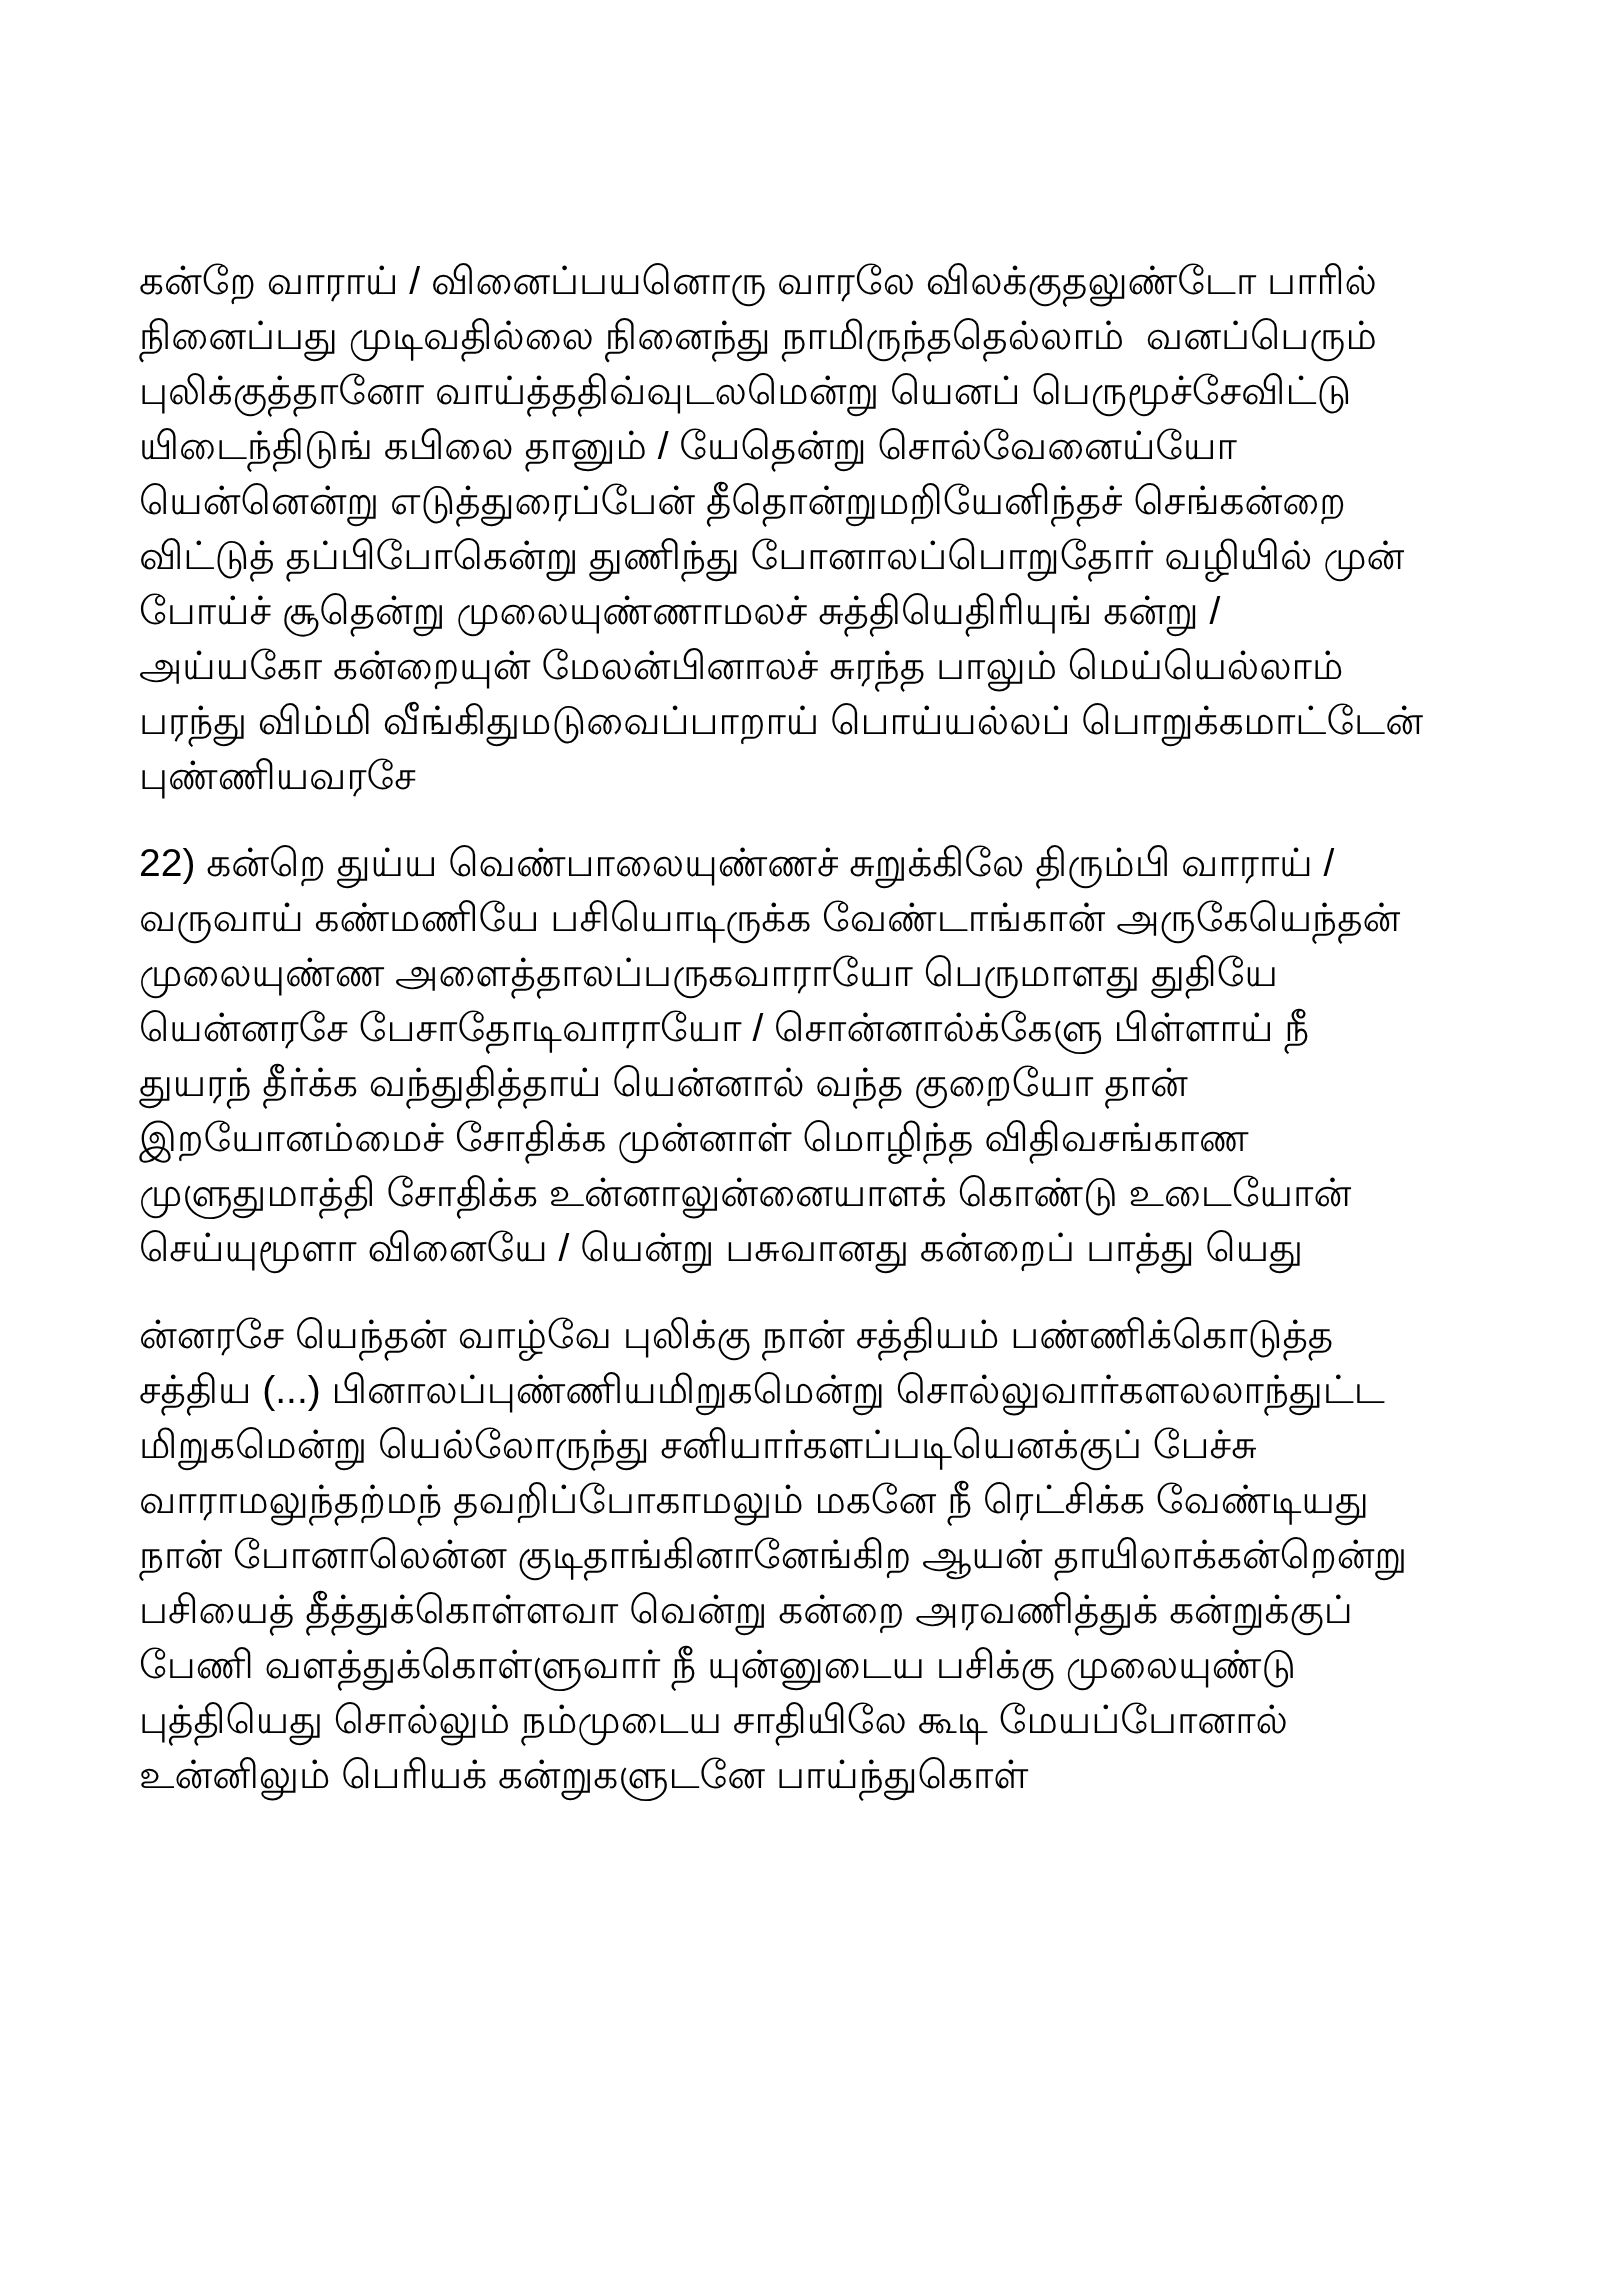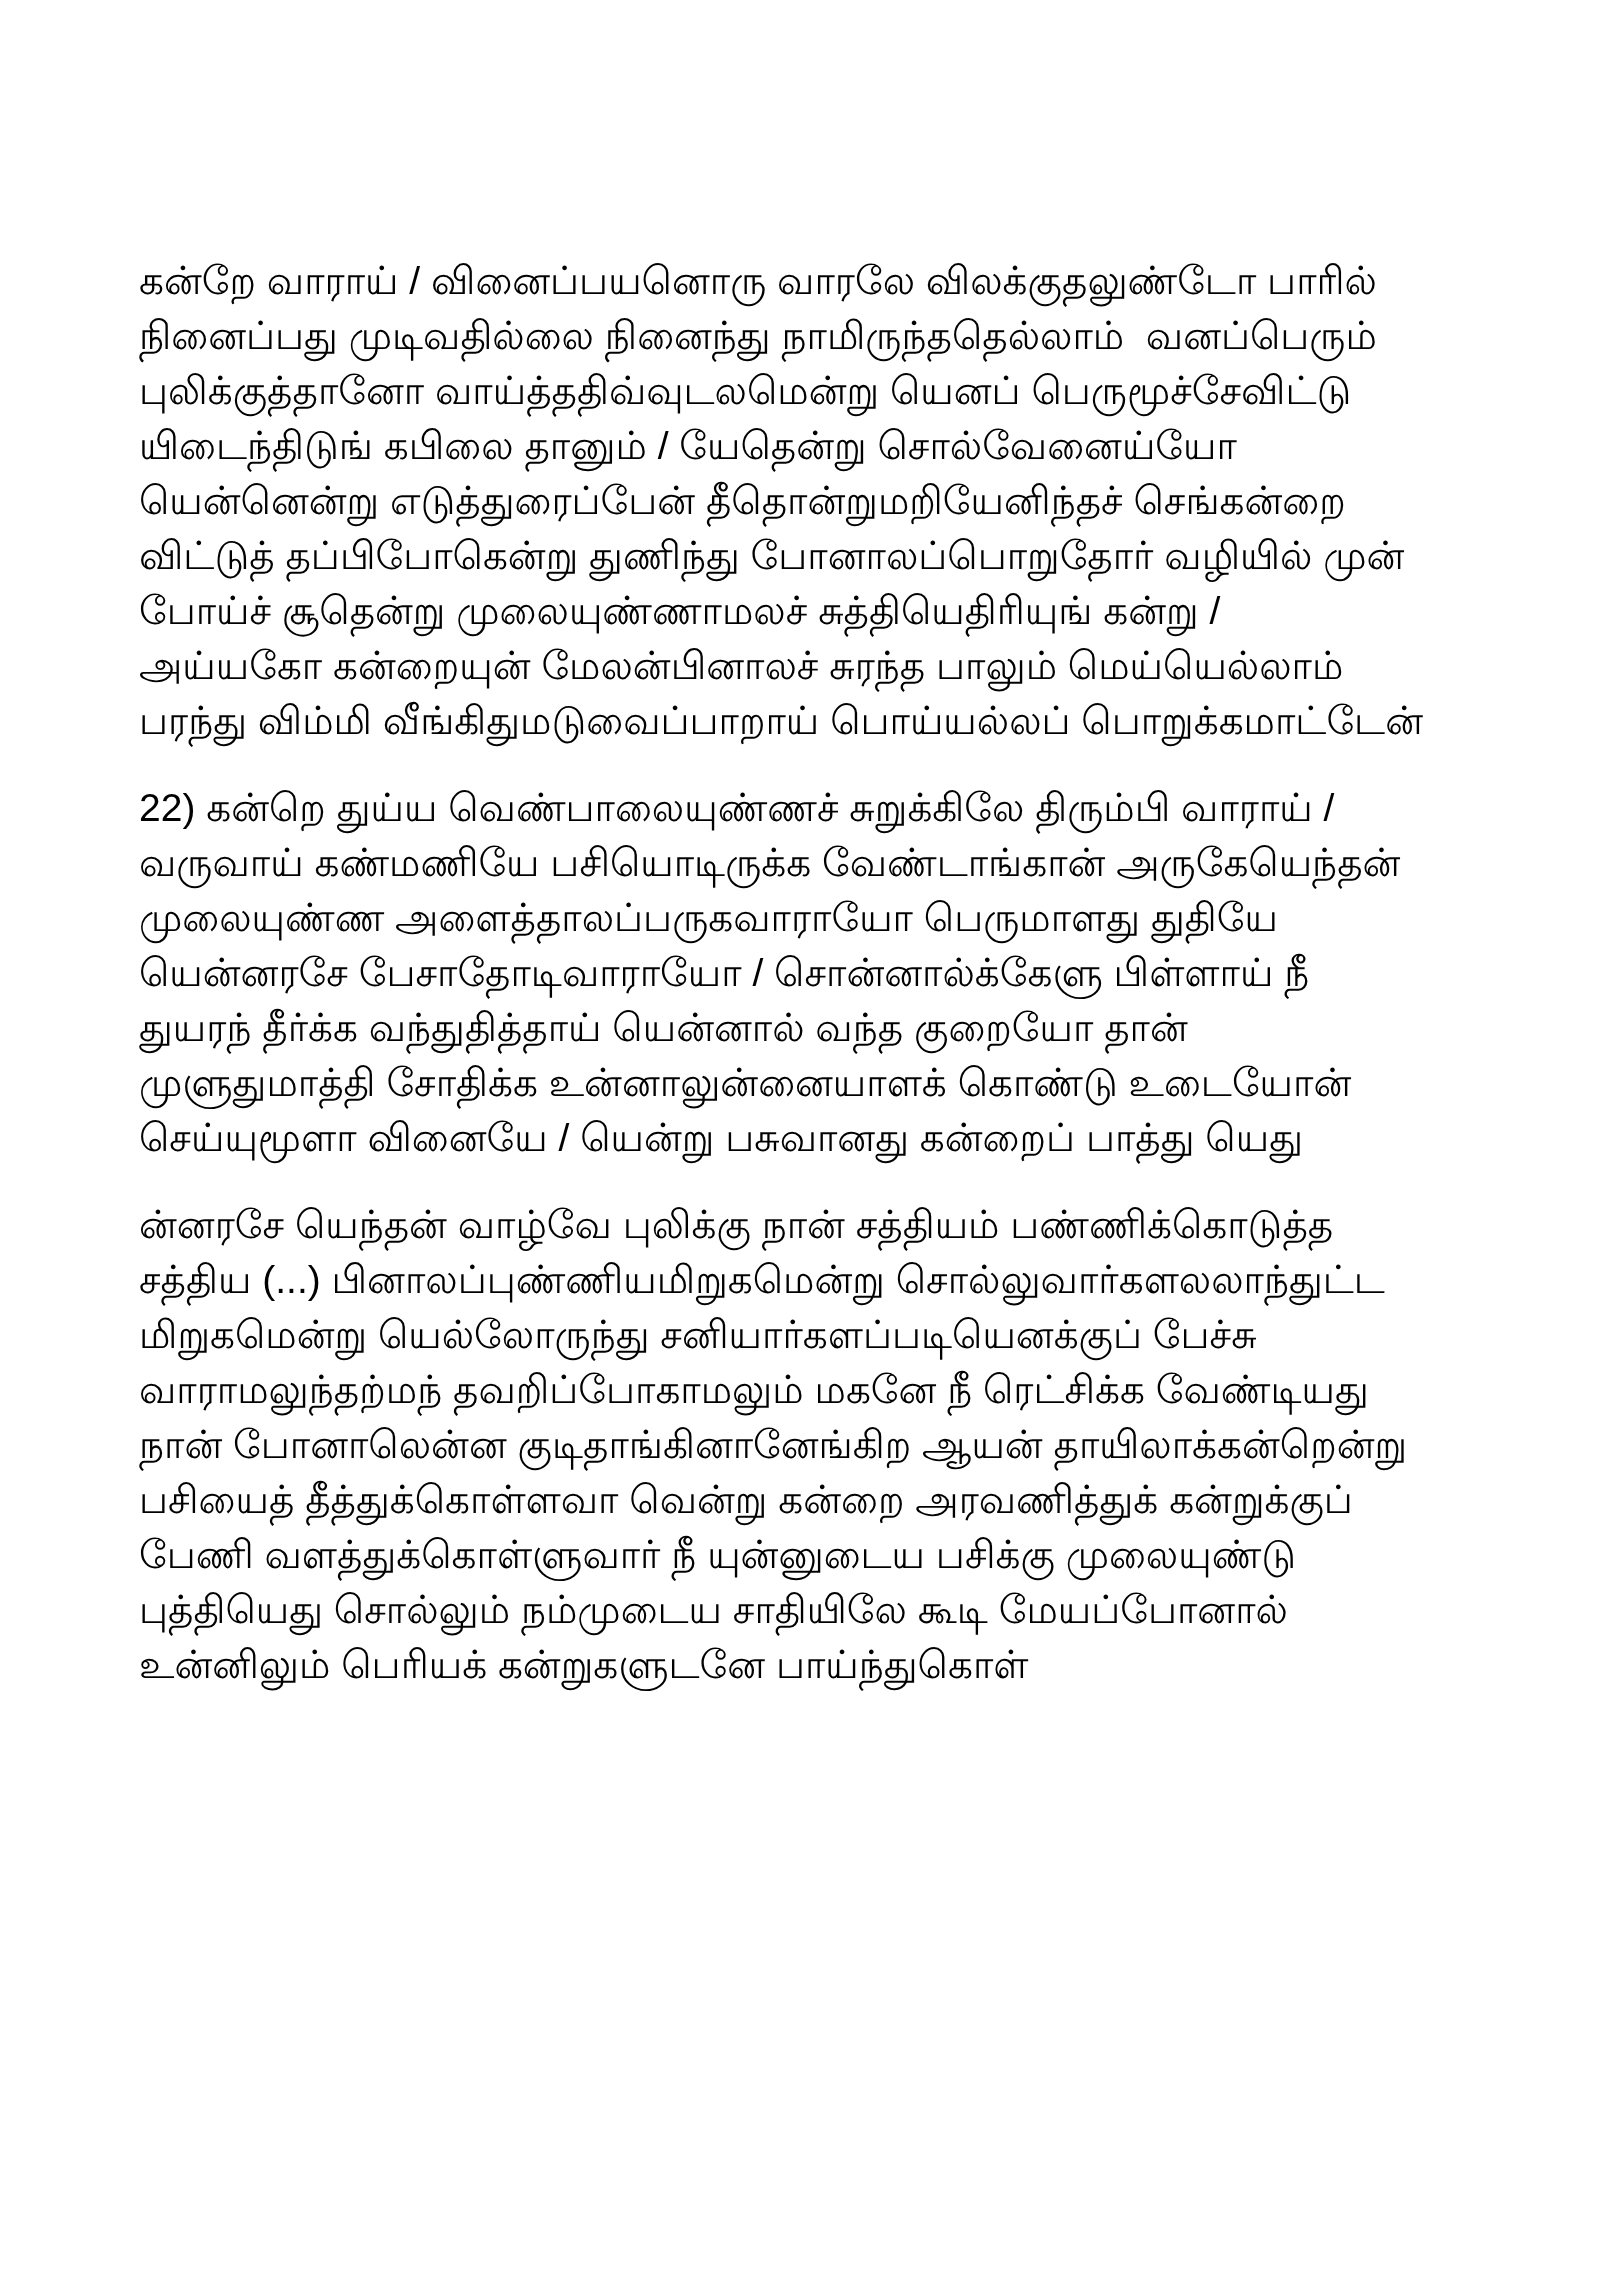--- a/index.html
+++ b/index.html
@@ -45,28 +45,30 @@
     <div class="para">
       <div class="line">கன்றே வாராய் / வினைப்பயனொரு வாரலே விலக்குதலுண்டோ பாரில்</div>
       <div class="line">நினைப்பது முடிவதில்லை நினைந்து நாமிருந்ததெல்லாம்  வனப்பெரும்</div>
       <div class="line">புலிக்குத்தானோ வாய்த்ததிவ்வுடலமென்று யெனப் பெருமூச்சேவிட்டு</div>
       <div class="line">யிடைந்திடுங் கபிலை தானும் / யேதென்று சொல்வேனைய்யோ</div>
       <div class="line">யென்னென்று எடுத்துரைப்பேன் தீதொன்றுமறியேனிந்தச் செங்கன்றை</div>
       <div class="line">விட்டுத் தப்பிபோகென்று துணிந்து போனாலப்பொறுதோர் வழியில் முன்</div>
       <div class="line">போய்ச் சூதென்று முலையுண்ணாமலச் சுத்தியெதிரியுங் கன்று /</div>
       <div class="line">அய்யகோ கன்றையுன் மேலன்பினாலச் சுரந்த பாலும் மெய்யெல்லாம்</div>
       <div class="line">பரந்து விம்மி வீங்கிதுமடுவைப்பாறாய் பொய்யல்லப் பொறுக்கமாட்டேன்</div>
+      <div class="line">புண்ணியவரசே</div>
     </div>
 
     <div class="para">
       <div class="line">22) கன்றெ துய்ய வெண்பாலையுண்ணச் சுறுக்கிலே திரும்பி வாராய் /</div>
       <div class="line">வருவாய் கண்மணியே பசியொடிருக்க வேண்டாங்கான் அருகேயெந்தன்</div>
       <div class="line">முலையுண்ண அளைத்தாலப்பருகவாராயோ பெருமாளது துதியே</div>
       <div class="line">யென்னரசே பேசாதோடிவாராயோ / சொன்னால்க்கேளு பிள்ளாய் நீ</div>
       <div class="line">துயரந் தீர்க்க வந்துதித்தாய் யென்னால் வந்த குறையோ தான்</div>
+      <div class="line">இறயோனம்மைச் சோதிக்க முன்னாள் மொழிந்த விதிவசங்காண</div>
       <div class="line">முளுதுமாத்தி சோதிக்க உன்னாலுன்னையாளக் கொண்டு உடையோன்</div>
       <div class="line">செய்யுமூளா வினையே / யென்று பசுவானது கன்றைப் பாத்து யெது</div>
     </div>
 
     <div class="para">
       <div class="line">ன்னரசே யெந்தன் வாழ்வே புலிக்கு நான் சத்தியம் பண்ணிக்கொடுத்த</div>
       <div class="line">சத்திய (...) பினாலப்புண்ணியமிறுகமென்று சொல்லுவார்களலலாந்துட்ட</div>
       <div class="line">மிறுகமென்று யெல்லோருந்து சனியார்களப்படியெனக்குப் பேச்சு</div>
       <div class="line">வாராமலுந்தற்மந் தவறிப்போகாமலும் மகனே நீ ரெட்சிக்க வேண்டியது</div>
       <div class="line">நான் போனாலென்ன குடிதாங்கினானேங்கிற ஆயன் தாயிலாக்கன்றென்று</div>

